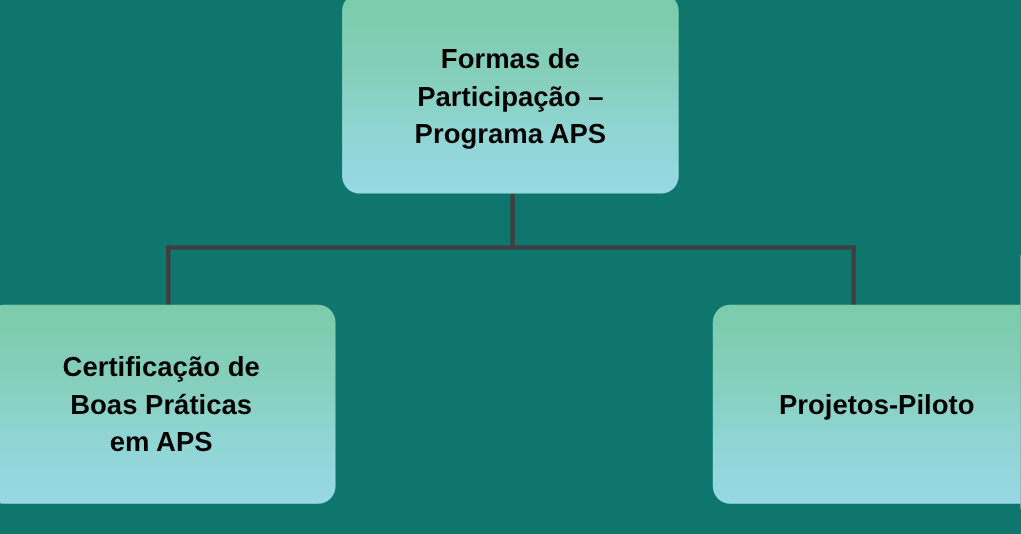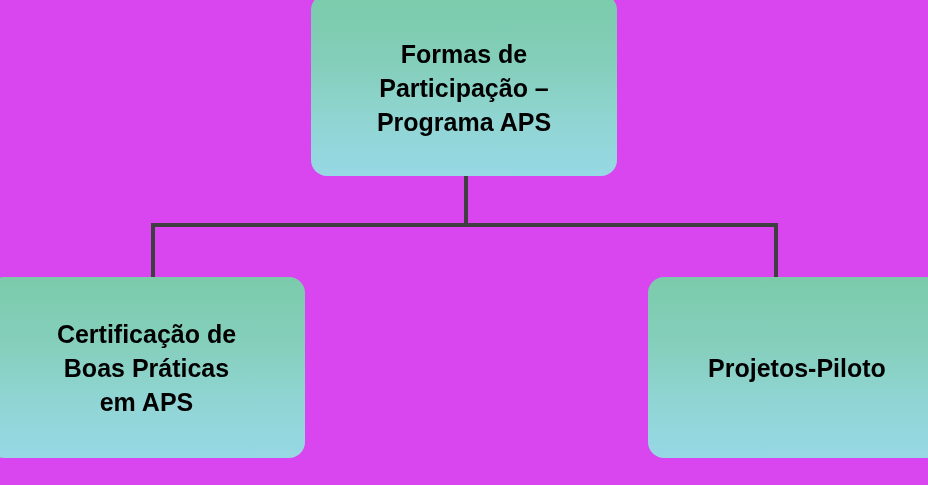--- a/index.html
+++ b/index.html
@@ -7,21 +7,21 @@
     padding: 0;
     background: #ffffff;
   }
   body {
     font-family: "Liberation Sans Narrow", "Liberation Sans", sans-serif;
   }
   #canvas {
     position: relative;
     width: 928px;
     height: 485px;
-    background: #d946ef;
+    background: #0f766e;
     overflow: hidden;
   }
 
   
   .connector-layer {
     position: absolute;
     left: 0;
     top: 0;
     width: 928px;
     height: 485px;

